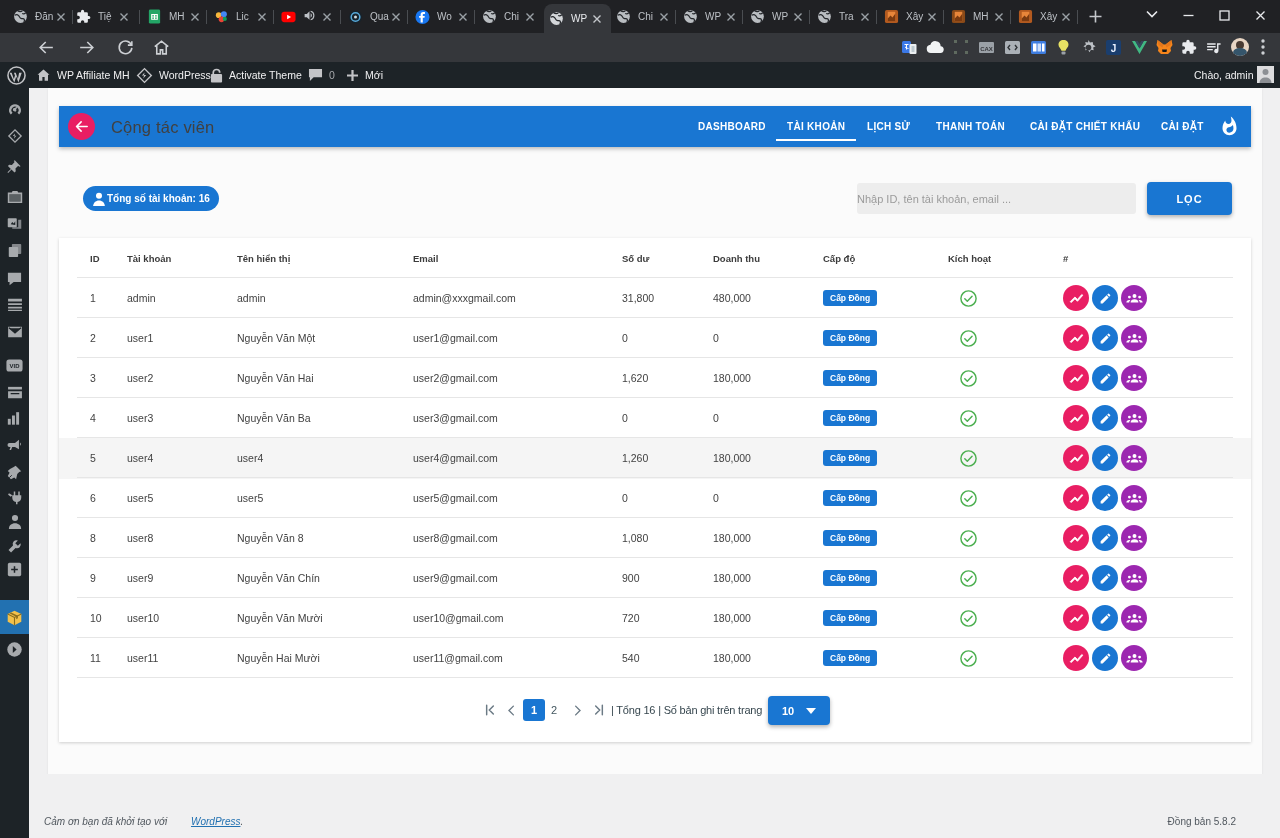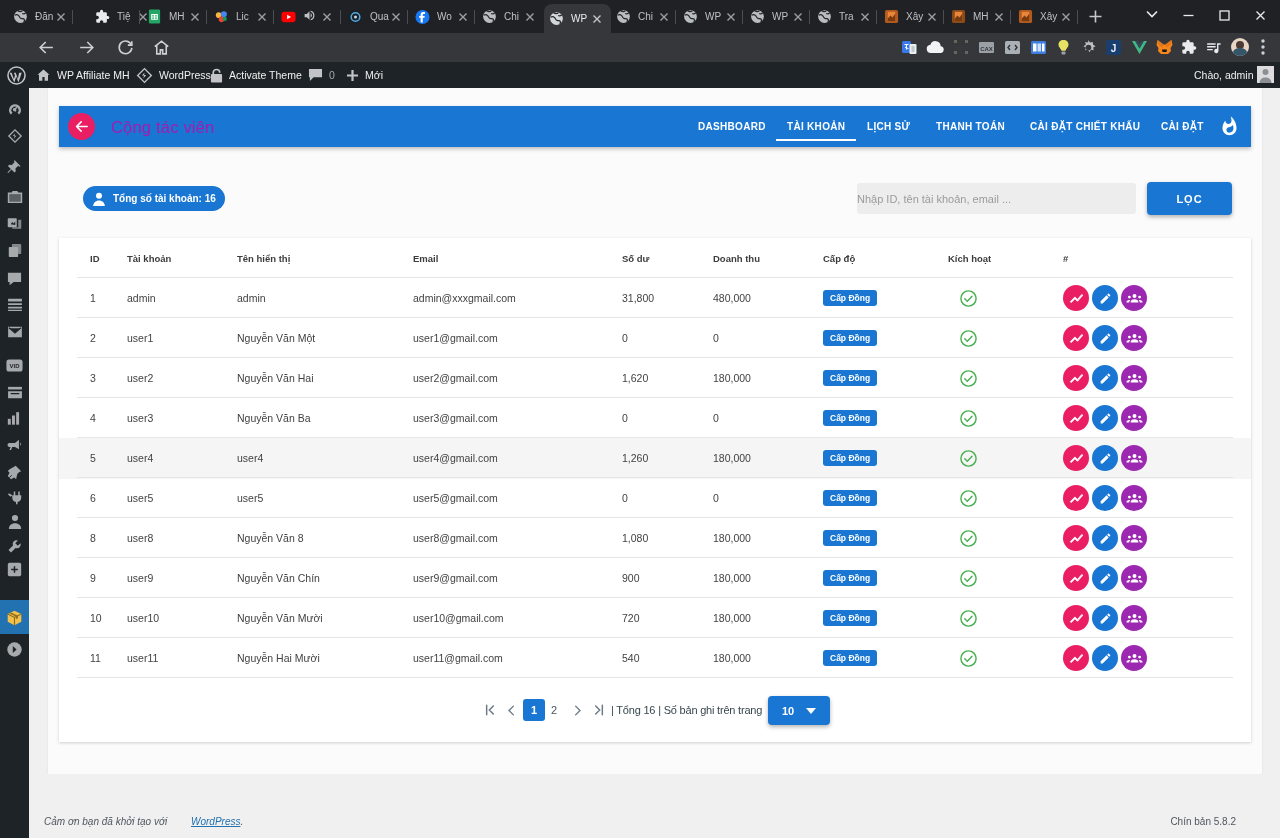--- a/index.html
+++ b/index.html
@@ -25,25 +25,25 @@
 #adminbar { left:0; top:62px; width:1280px; height:26px; background:#1d2327; color:#f0f0f1; font-size:10.5px; }
 .abitem { position:absolute; top:0; height:26px; display:flex; align-items:center; white-space:nowrap; }
 
 #sidebar { left:0; top:88px; width:29px; height:750px; background:#1d2327; }
 .sic { position:absolute; left:0; width:29px; height:26px; display:flex; align-items:center; justify-content:center; color:#a7aaad; }
 #sihl { position:absolute; left:0; top:512px; width:29px; height:34px; background:#2271b1; display:flex; align-items:center; justify-content:center; }
 
 #wrap { left:48px; top:88px; width:1214px; height:686px; background:#fbfbfb; box-shadow:0 1px 2px rgba(0,0,0,.08); }
 #bluehead { left:59px; top:106px; width:1192px; height:41px; background:#1976d2; box-shadow:0 2px 4px rgba(0,0,0,.25); }
 #backbtn { left:68px; top:113px; width:27px; height:27px; border-radius:50%; background:#e91e63; display:flex; align-items:center; justify-content:center; }
-#htitle { left:111px; top:118px; font-size:16.5px; color:#a21caf; letter-spacing:.2px; }
+#htitle { left:111px; top:118px; font-size:16.5px; color:#404040; letter-spacing:.2px; }
 .hnav { position:absolute; top:121px; font-size:10px; font-weight:bold; color:#fff; letter-spacing:.3px; }
 #hnavu { left:776px; top:139px; width:80px; height:2px; background:#fff; }
 #chip { left:83px; top:186px; height:25px; border-radius:13px; background:#1976d2; display:flex; align-items:center; padding:0 9px 0 8px; }
-#chip span { color:#fff; font-size:10px; font-weight:bold; margin-left:6px; }
+#chip span { color:#fff; font-size:10px; font-weight:bold; }
 #search { left:857px; top:183px; width:279px; height:31px; background:#ededed; border-radius:3px; display:flex; align-items:center; }
 #search span { color:#9b9b9b; font-size:11px; }
 #locbtn { left:1147px; top:182px; width:85px; height:33px; background:#1976d2; border-radius:4px; box-shadow:0 2px 4px rgba(0,0,0,.3); color:#fff; font-size:11px; font-weight:bold; letter-spacing:1px; display:flex; align-items:center; justify-content:center; }
 
 #card { left:59px; top:238px; width:1192px; height:504px; background:#fff; box-shadow:0 1px 3px rgba(0,0,0,.18); }
 .trow { position:absolute; left:18px; width:1156px; height:40px; border-bottom:1px solid #e6e6e6; }
 .cell { position:absolute; top:0; height:40px; display:flex; align-items:center; font-size:10.5px; color:#424242; }
 .thead .cell { font-weight:bold; font-size:9.5px; color:#3c3c3c; }
 .c-id { left:13px; } .c-acc { left:50px; } .c-name { left:160px; } .c-em { left:336px; }
 .c-sd { left:545px; } .c-dt { left:636px; } .c-cd { left:746px; } .c-kh { left:871px; } .c-ac { left:986px; }
@@ -67,21 +67,21 @@
         <svg width="15" height="15" viewBox="0 0 16 16">
           <circle cx="8" cy="8" r="6.8" fill="#b9bdc1"></circle>
           <path d="M2 6.5c1.5-.8 3-.5 4 .5s1 2.5 2.5 3 3 0 3.5 1 .2 2-.5 2.8M5 1.9C6.5 3 8.5 3 10 2.2M13.5 4c-1 1.2-2.5 1.4-3.8.8" fill="none" stroke="#23262a" stroke-width="1.3"></path>
         </svg>
       </span>
       <span class="lbl">Đăn</span>
       <span class="tx"><svg width="14" height="14" viewBox="0 0 14 14">
           <path d="M3.5 3.5l7 7M10.5 3.5l-7 7" stroke="#9aa0a6" stroke-width="1.4"></path>
         </svg></span>
     </div>
-<div class="tab" style="left:90px">
+<div class="tab" style="left:71px">
       <span class="fav">
         <svg width="15" height="15" viewBox="0 0 24 24" fill="#e8eaed">
           <path d="M20.5 11H19V7a2 2 0 0 0-2-2h-4V3.5a2.5 2.5 0 0 0-5 0V5H4a2 2 0 0 0-2 2v3.8h1.5a2.7 2.7 0 0 1 0 5.4H2V20a2 2 0 0 0 2 2h3.8v-1.5a2.7 2.7 0 0 1 5.4 0V22H17a2 2 0 0 0 2-2v-4h1.5a2.5 2.5 0 0 0 0-5z"></path>
         </svg>
       </span>
       <span class="lbl">Tiệ</span>
       <span class="tx"><svg width="14" height="14" viewBox="0 0 14 14">
           <path d="M3.5 3.5l7 7M10.5 3.5l-7 7" stroke="#9aa0a6" stroke-width="1.4"></path>
         </svg></span>
     </div>
@@ -1021,14 +1021,14 @@
   </div>
 <div class="abs" style="left:611px;top:704px;color:#37474f;font-size:11px;letter-spacing:-0.2px;white-space:nowrap">| Tổng 16 | Số bản ghi trên trang</div>
 <div id="pgsel" class="abs" style="left:768px;top:696px">
     <span style="margin-left:14px">10</span>
     <svg width="10" height="6" viewBox="0 0 10 6" style="margin-left:12px">
       <path d="M0 0h10L5 6z" fill="#fff"></path>
     </svg>
   </div>
 <div id="footer" class="abs">
 <div id="fleft">Cảm ơn bạn đã khởi tạo với <a href="#">WordPress</a>.</div>
-<div id="fright">Chín bản 5.8.2</div>
+<div id="fright">Đồng bản 5.8.2</div>
 </div>
 
 </body></html>

